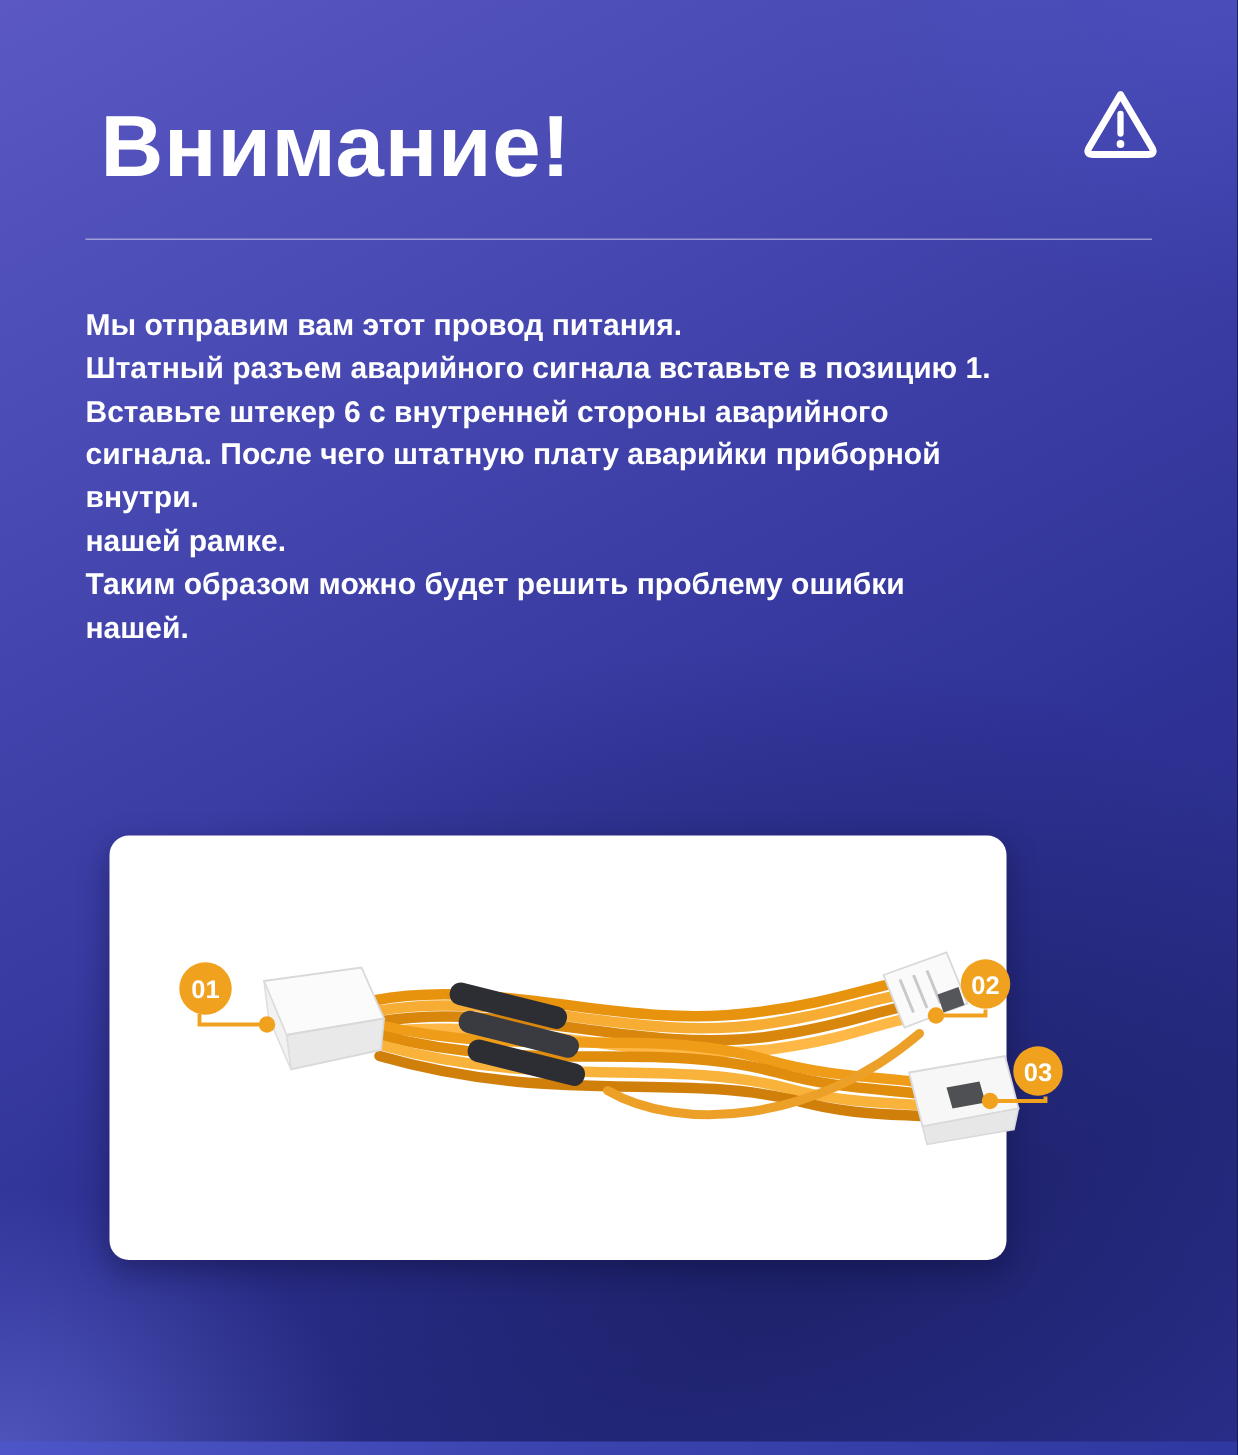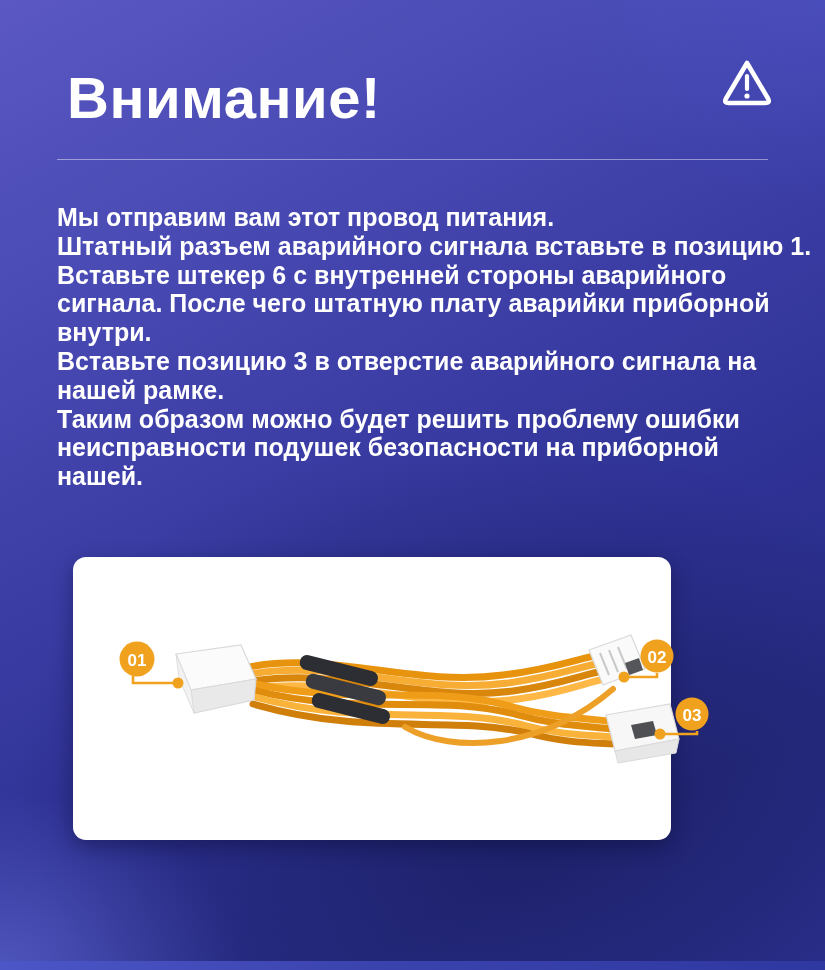--- a/index.html
+++ b/index.html
@@ -22,21 +22,21 @@
     color:#fff;font-size:58px;font-weight:bold;letter-spacing:.5px;
     white-space:nowrap;
   }
   .warning-icon{position:absolute;left:720px;top:58px;width:54px;height:50px;}
   .divider{
     position:absolute;left:57px;top:159px;width:711px;height:0;
     border-top:1.5px solid rgba(255,255,255,.45);
   }
   .instructions{
     position:absolute;left:57px;top:203px;width:730px;
-    color:#fff;font-size:25px;font-weight:bold;line-height:28.8px;
+    color:#fff;font-size:20px;font-weight:bold;line-height:28.8px;
   }
   .instructions .line{white-space:nowrap;}
   .card{
     position:absolute;left:73px;top:557px;width:598px;height:283px;
     background:#fff;border-radius:13px;
     box-shadow:0 7px 20px rgba(8,8,40,.38);
   }
   .card svg{display:block;width:678px;height:283px;border-radius:13px;}
   .badge-num{
     font-family:"Liberation Sans","DejaVu Sans",sans-serif;
@@ -61,24 +61,22 @@
   </svg>
 
   <div class="divider"></div>
 
   <div class="instructions">
     <div class="line">Мы отправим вам этот провод питания.</div>
     <div class="line">Штатный разъем аварийного сигнала вставьте в позицию 1.</div>
     <div class="line">Вставьте штекер 6 с внутренней стороны аварийного</div>
     <div class="line">сигнала. После чего штатную плату аварийки приборной</div>
     <div class="line">внутри.</div>
-    <div class="line">Вставьте позицию 3 в отверстие аварийного сигнала на</div>
     <div class="line">нашей рамке.</div>
     <div class="line">Таким образом можно будет решить проблему ошибки</div>
-    <div class="line">неисправности подушек безопасности на приборной</div>
     <div class="line">нашей.</div>
   </div>
 
   <div class="card">
     <svg viewBox="0 0 678 283">
 
       <g fill="none" stroke-linecap="round">
         <path d="M176,110 C260,94 340,130 430,118 C480,112 510,100 527,98" stroke="#E8930E" stroke-width="7"></path>
         <path d="M178,117 C265,102 345,138 435,126 C485,119 512,108 529,106" stroke="#F7AC33" stroke-width="7"></path>
         <path d="M180,124 C270,110 350,146 440,134 C490,127 514,116 531,114" stroke="#D8860C" stroke-width="7"></path>

